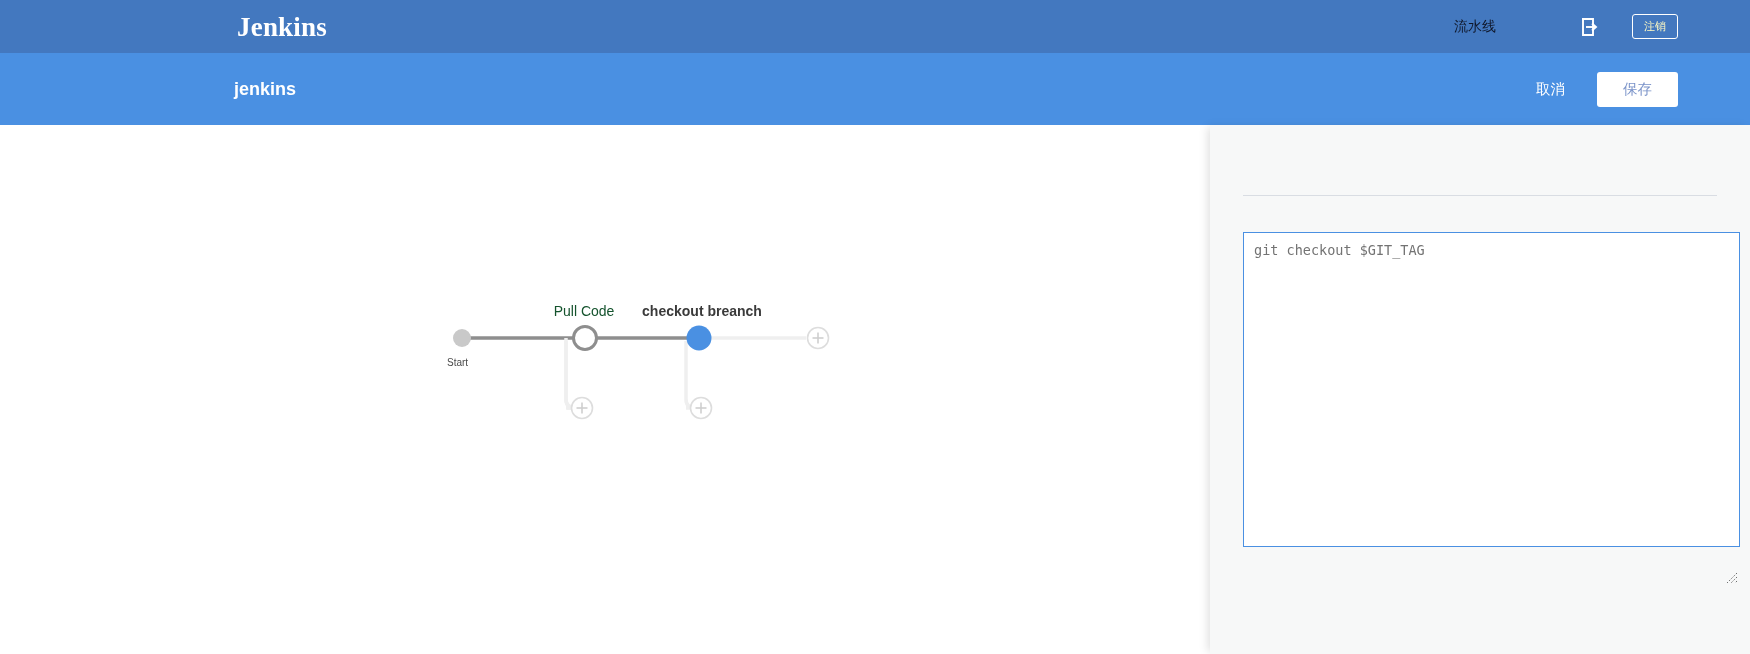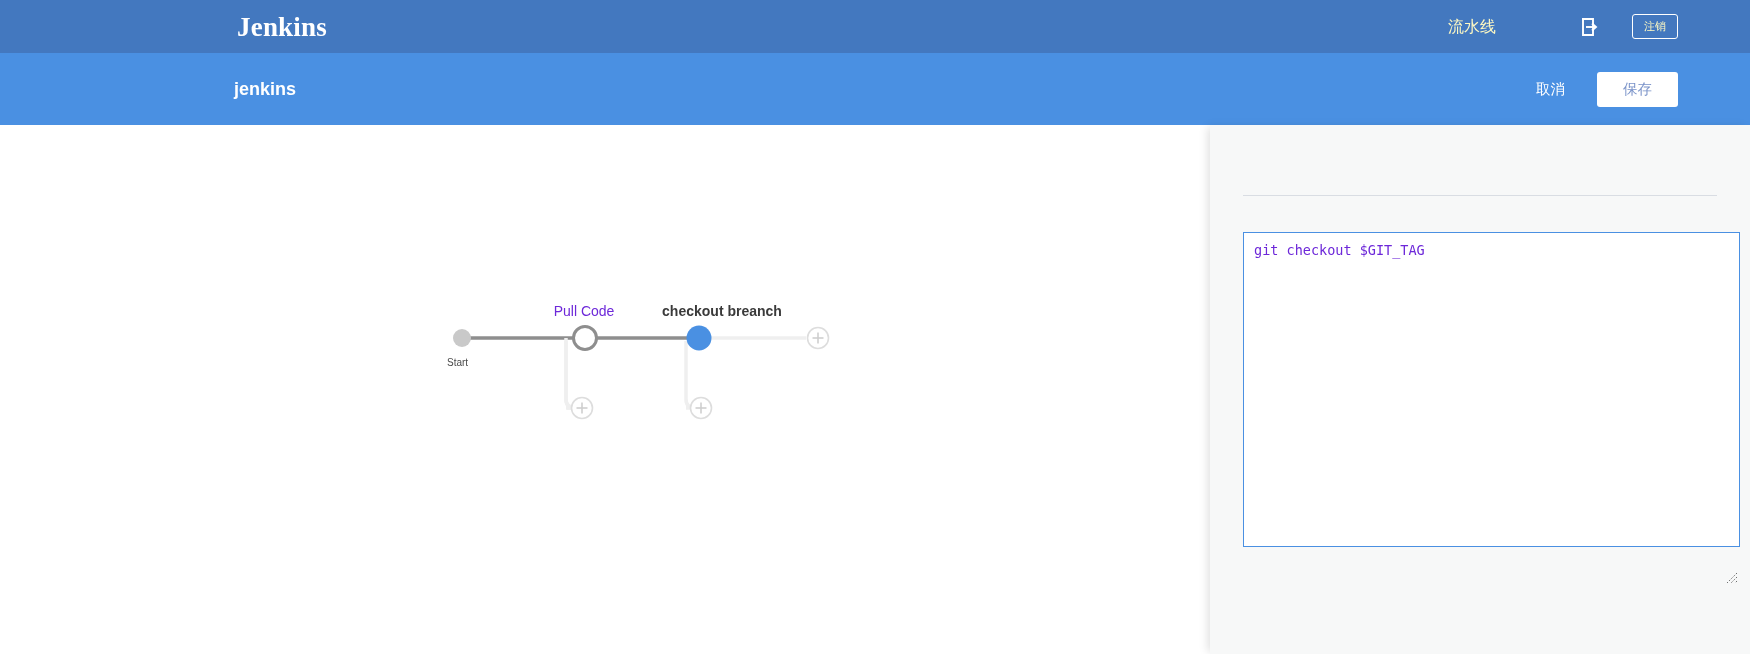--- a/index.html
+++ b/index.html
@@ -23,21 +23,21 @@
     position:absolute; left:237px; top:50%; transform:translateY(-50%);
     color:#ffffff; font-family:"Liberation Serif", serif;
     font-size:27px; font-weight:700; letter-spacing:.2px;
     white-space:nowrap;
   }
   .topnav {
     position:absolute; right:0; top:0; height:53px;
     display:flex; align-items:center; gap:0px;
   }
   .topnav-item {
-    color:#fef9c3; font-size:16px; padding:0 22px; white-space:nowrap;
+    color:#0f172a; font-size:14px; padding:0 22px; white-space:nowrap;
     cursor:pointer; line-height:53px;
   }
   .logout-icon-wrap {
     width:22px; height:22px; margin:0 30px 0 62px;
     display:flex; align-items:center; justify-content:center; cursor:pointer;
   }
   .logout-icon-wrap svg { display:block; }
   .logout-btn {
     margin-right:72px;
     border:1px solid #ffffff; color:#fef9c3; background:transparent;
@@ -71,21 +71,21 @@
   }
 
   
   .canvas {
     position:absolute; left:0; top:125px; width:1208px; height:529px;
     background:#ffffff; overflow:hidden;
   }
   .graph { position:absolute; left:0; top:0; width:1208px; height:529px; }
 
   .node-label {
-    position:absolute; font-size:14px; color:#6d28d9;
+    position:absolute; font-size:14px; color:#14532d;
     white-space:nowrap; transform:translateX(-50%);
   }
   .node-label.bold { font-weight:700; color:#3a3a3a; }
   .node-sublabel {
     position:absolute; font-size:10px; color:#4a4a4a; white-space:nowrap;
   }
 
   
   .side-panel {
     position:absolute; left:1210px; top:125px; width:540px; height:529px;
@@ -112,21 +112,21 @@
   }
   .panel-divider {
     position:absolute; left:33px; top:70px; width:474px; height:1px;
     background:#d9dde3;
   }
   .script-area {
     position:absolute; left:33px; top:107px; width:497px; height:315px;
     border:1px solid #4a90e2; background:#ffffff;
     padding:8px 10px 8px 10px;
     font-family:"DejaVu Sans Mono", monospace;
-    font-size:13.5px; color:#6d28d9; line-height:1.45;
+    font-size:13.5px; color:#737373; line-height:1.45;
     resize:none; outline:none; overflow:hidden; white-space:pre;
   }
   .resize-grip {
     position:absolute; left:515px; top:446px; width:14px; height:14px;
     pointer-events:none;
   }
 </style>
 </head>
 <body>
 
@@ -193,21 +193,21 @@
       </g>
 
       <g>
         <circle cx="701" cy="283" r="10.5" fill="#ffffff" stroke="#dddddd" stroke-width="1.6"></circle>
         <line x1="695.5" y1="283" x2="706.5" y2="283" stroke="#cfcfcf" stroke-width="1.6"></line>
         <line x1="701" y1="277.5" x2="701" y2="288.5" stroke="#cfcfcf" stroke-width="1.6"></line>
       </g>
     </svg>
 
     <div class="node-label" style="left:584px; top:178px;">Pull Code</div>
-    <div class="node-label bold" style="left:722px; top:178px;">checkout breanch</div>
+    <div class="node-label bold" style="left:702px; top:178px;">checkout breanch</div>
     <div class="node-sublabel" style="left:447px; top:232px;">Start</div>
   </div>
 
   <div class="side-panel">
 
 
     <div class="panel-divider"></div>
 
     <textarea class="script-area" spellcheck="false" style="">git checkout $GIT_TAG</textarea>
 

